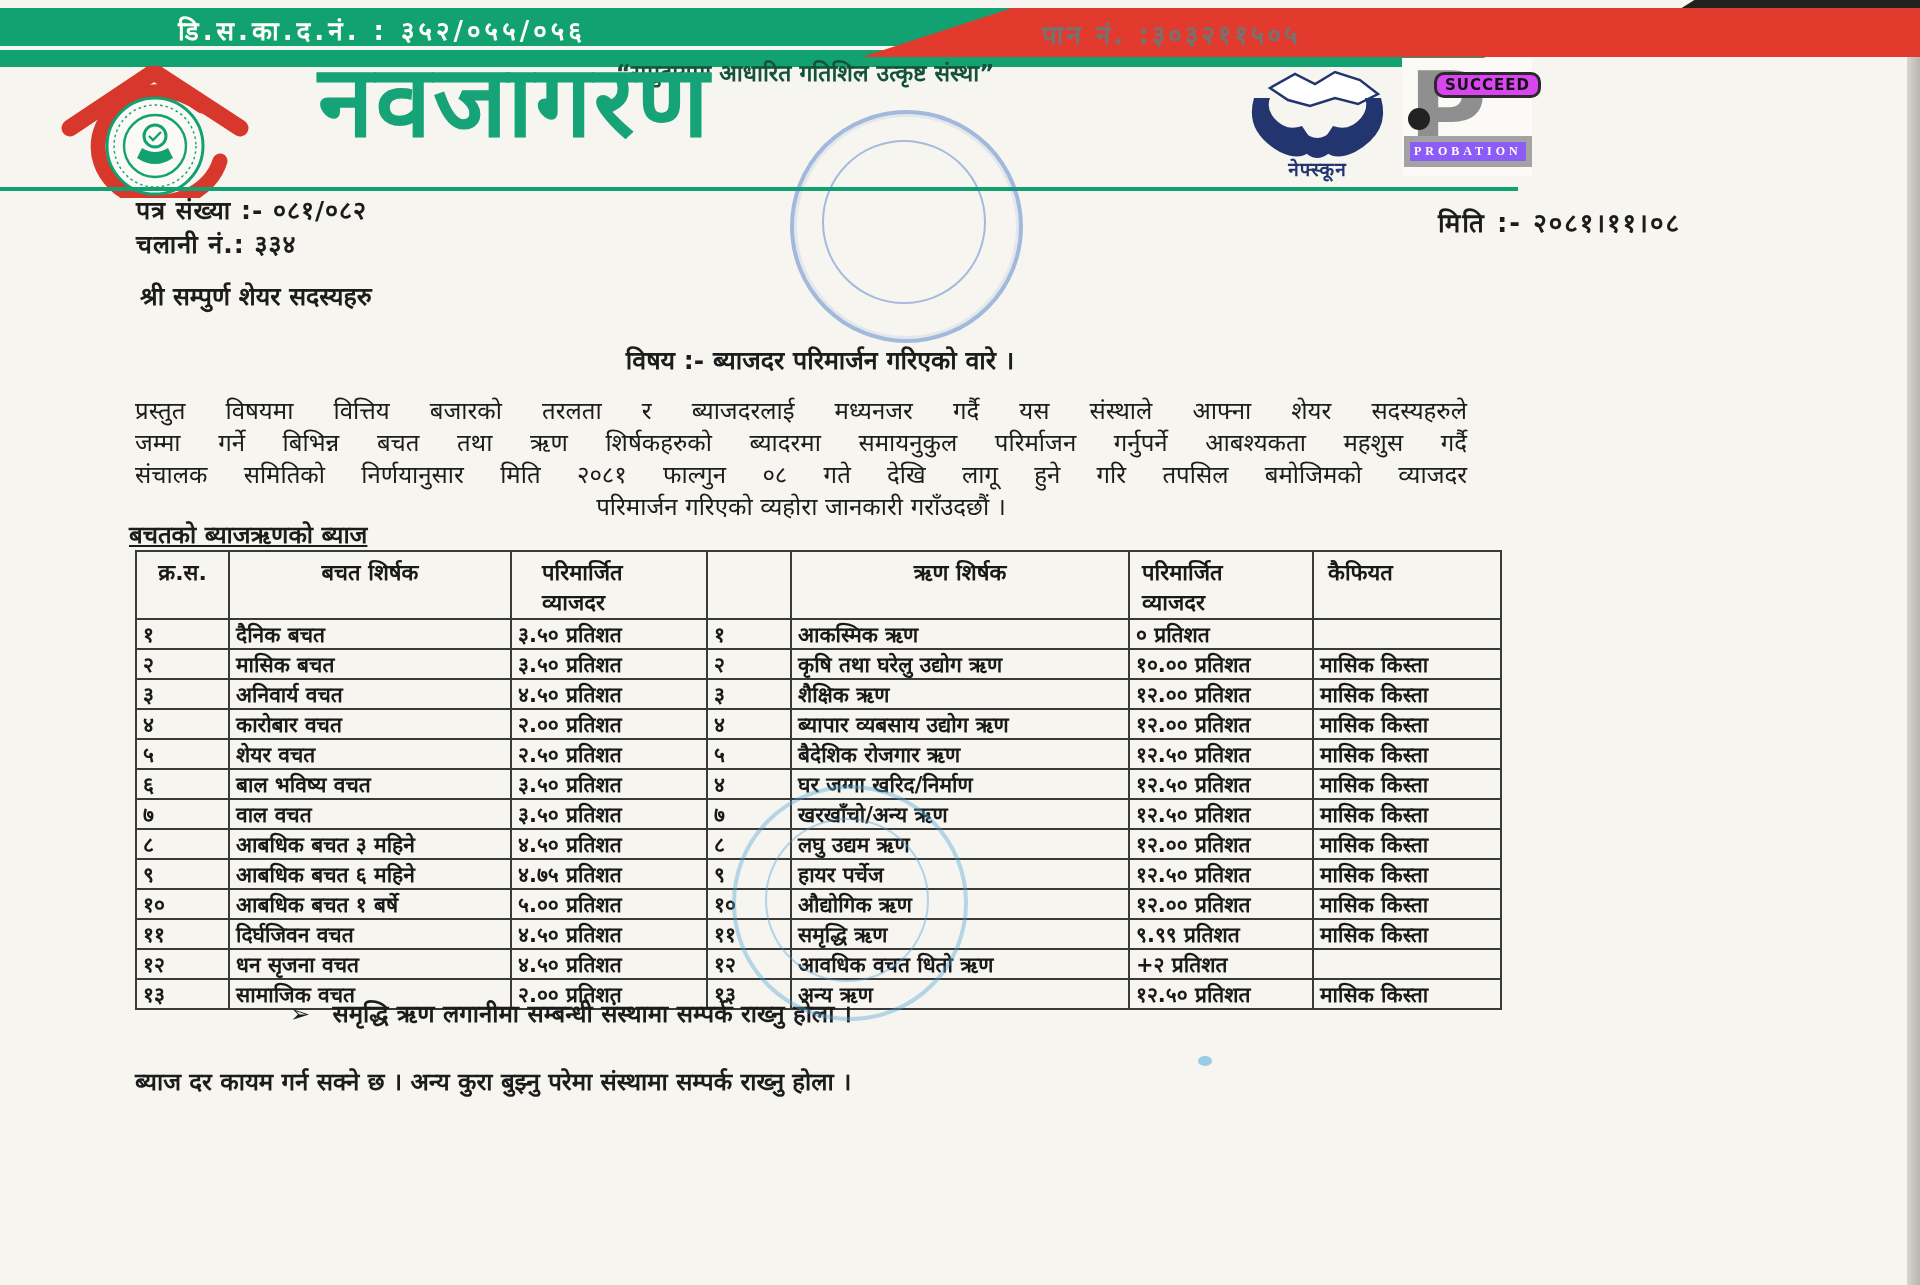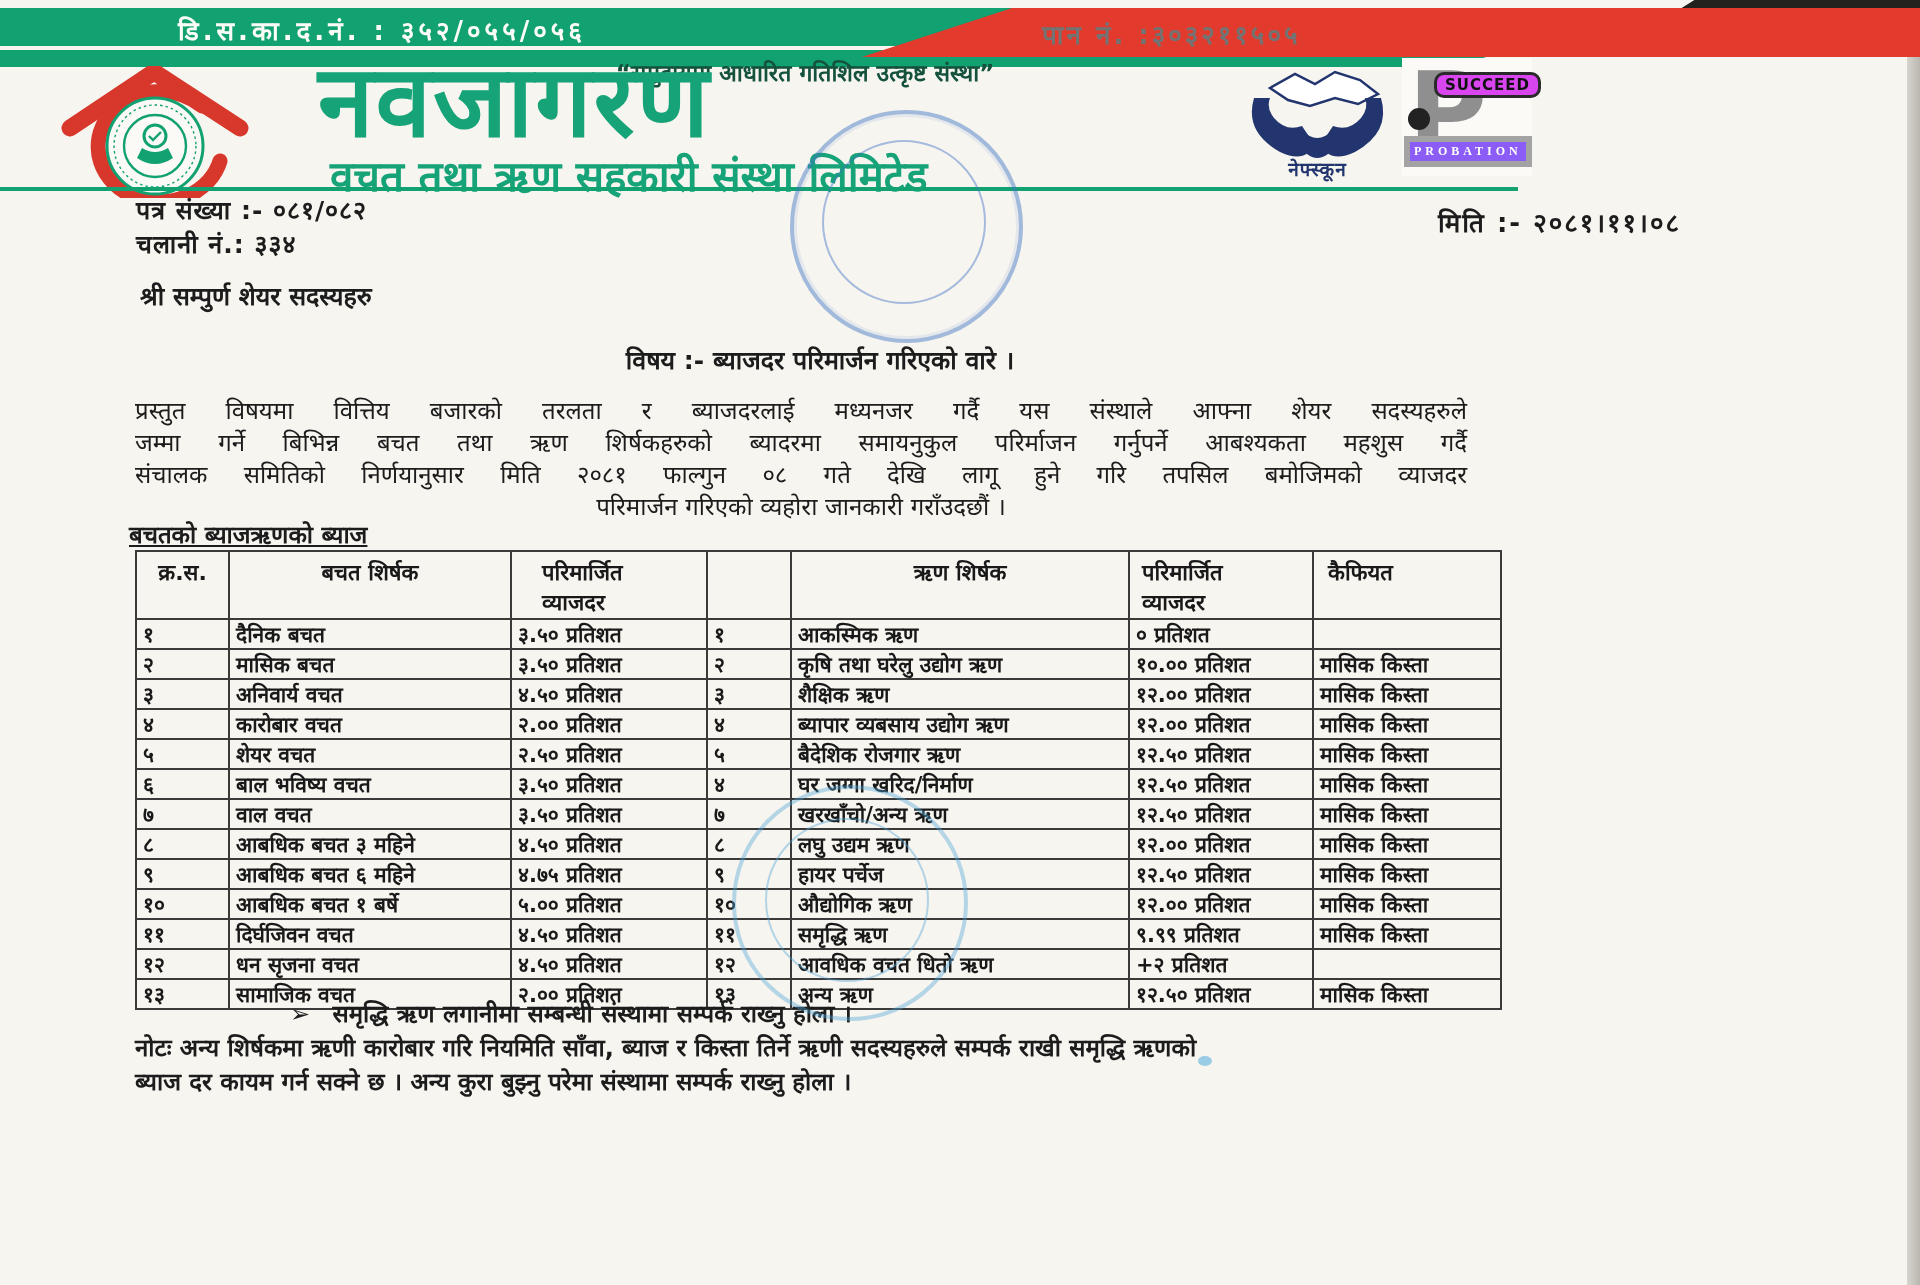--- a/index.html
+++ b/index.html
@@ -111,21 +111,20 @@
       <circle cx="103" cy="80" r="41" fill="none" stroke="#12A171" stroke-width="1.4" stroke-dasharray="2.5,3"></circle>
       <circle cx="103" cy="80" r="31" fill="none" stroke="#12A171" stroke-width="2.4"></circle>
       <path d="M85 92 Q103 104 121 92 L116 82 Q103 90 90 82 Z" fill="#12A171"></path>
       <circle cx="103" cy="70" r="11" fill="none" stroke="#12A171" stroke-width="3"></circle>
       <path d="M97 70 l4 4 l8 -8" fill="none" stroke="#12A171" stroke-width="2.4"></path>
     </svg>
   </div>
 
   <div class="abs quote">“समुदायमा आधारित गतिशिल उत्कृष्ट संस्था”</div>
   <div class="abs org-name">नवजागरण</div>
-  <div class="abs org-subtitle">वचत तथा ऋण सहकारी संस्था लिमिटेड</div>
   <div class="abs green-rule"></div>
 
   <div class="abs logo-nefscun">
     <svg width="155" height="118" viewBox="0 0 155 118">
       <path d="M30 28 L55 14 L75 24 L95 12 L120 20 L138 34 L118 44 L95 38 L70 46 L48 40 Z" fill="#ffffff" stroke="#23356e" stroke-width="2.5"></path>
       <path d="M14 38 Q4 72 40 92 Q66 104 74 84 L62 66 Q46 72 34 58 Q26 48 30 38 Z" fill="#23356e"></path>
       <path d="M141 38 Q151 72 115 92 Q89 104 81 84 L93 66 Q109 72 121 58 Q129 48 125 38 Z" fill="#23356e"></path>
       <path d="M62 70 Q77 86 93 70 L88 94 Q77 102 67 94 Z" fill="#23356e"></path>
     </svg>
   </div>
@@ -318,21 +317,20 @@
           <td class="c-remark">मासिक किस्ता</td>
         </tr>
 
     </tbody>
   </table>
 
   <div class="abs bullet-line">
     <span class="arrow">➢</span>
     <span>समृद्धि ऋण लगानीमा सम्बन्धी संस्थामा सम्पर्क राख्नु होला ।</span>
   </div>
-  <div class="abs note-l1">नोटः अन्य शिर्षकमा ऋणी कारोबार गरि नियमिति साँवा, ब्याज र किस्ता तिर्ने ऋणी सदस्यहरुले सम्पर्क राखी समृद्धि ऋणको</div>
   <div class="abs note-l2">ब्याज दर कायम गर्न सक्ने छ । अन्य कुरा बुझ्नु परेमा संस्थामा सम्पर्क राख्नु होला ।</div>
 
   <div class="abs stamp stamp-top"></div>
   <div class="abs stamp-top-inner"></div>
   <div class="abs stamp stamp-bottom"></div>
   <div class="abs stamp-bottom-inner"></div>
   <div class="abs stamp-dot"></div>
 
 </div>
 

